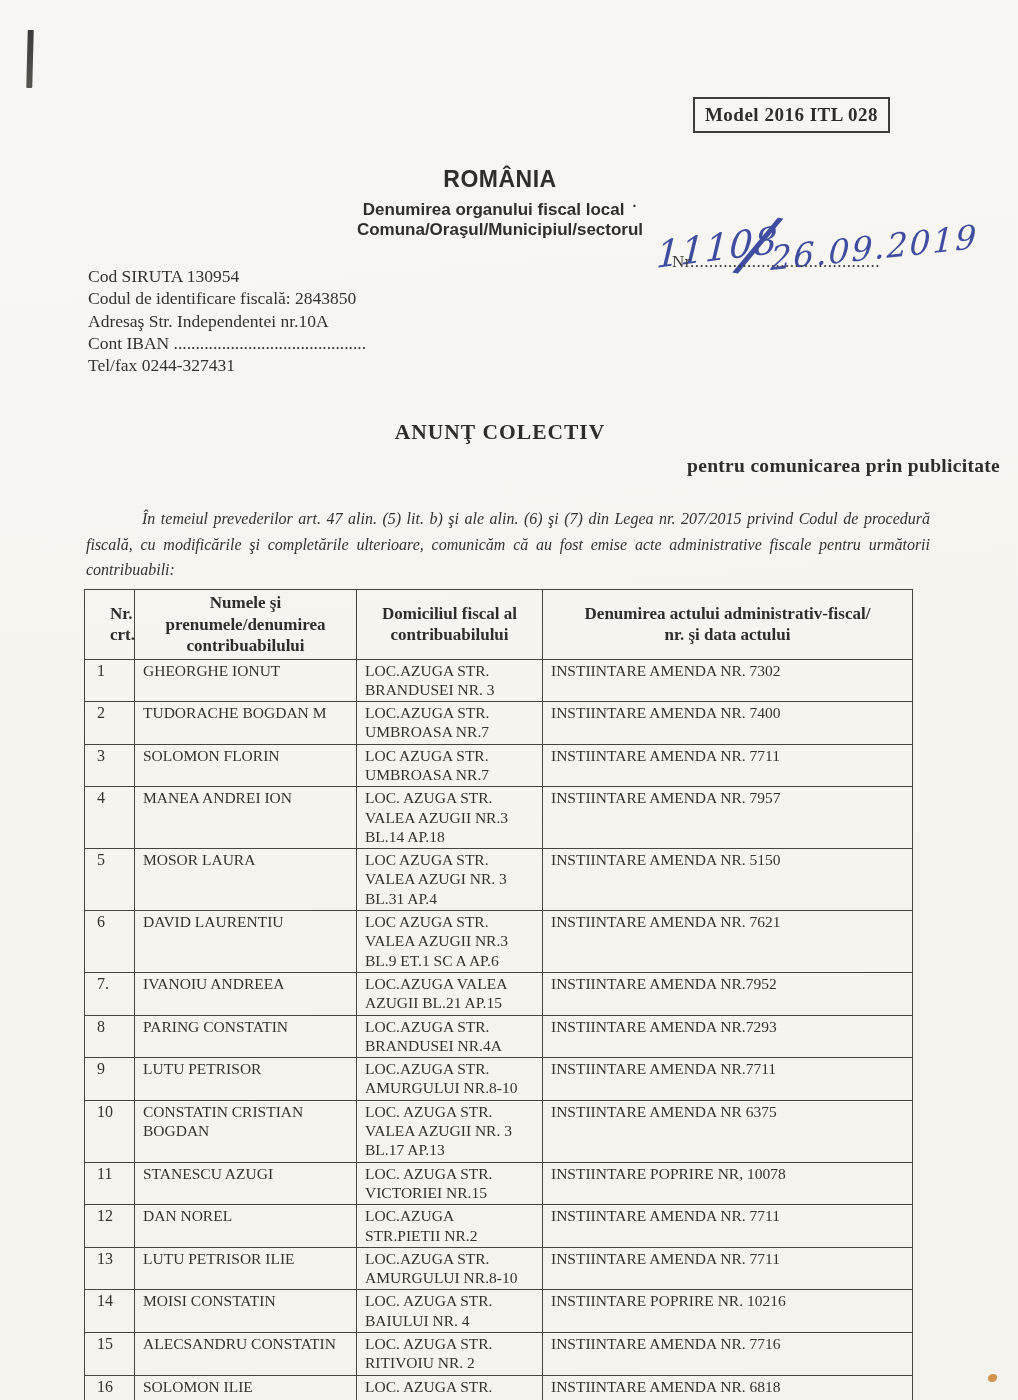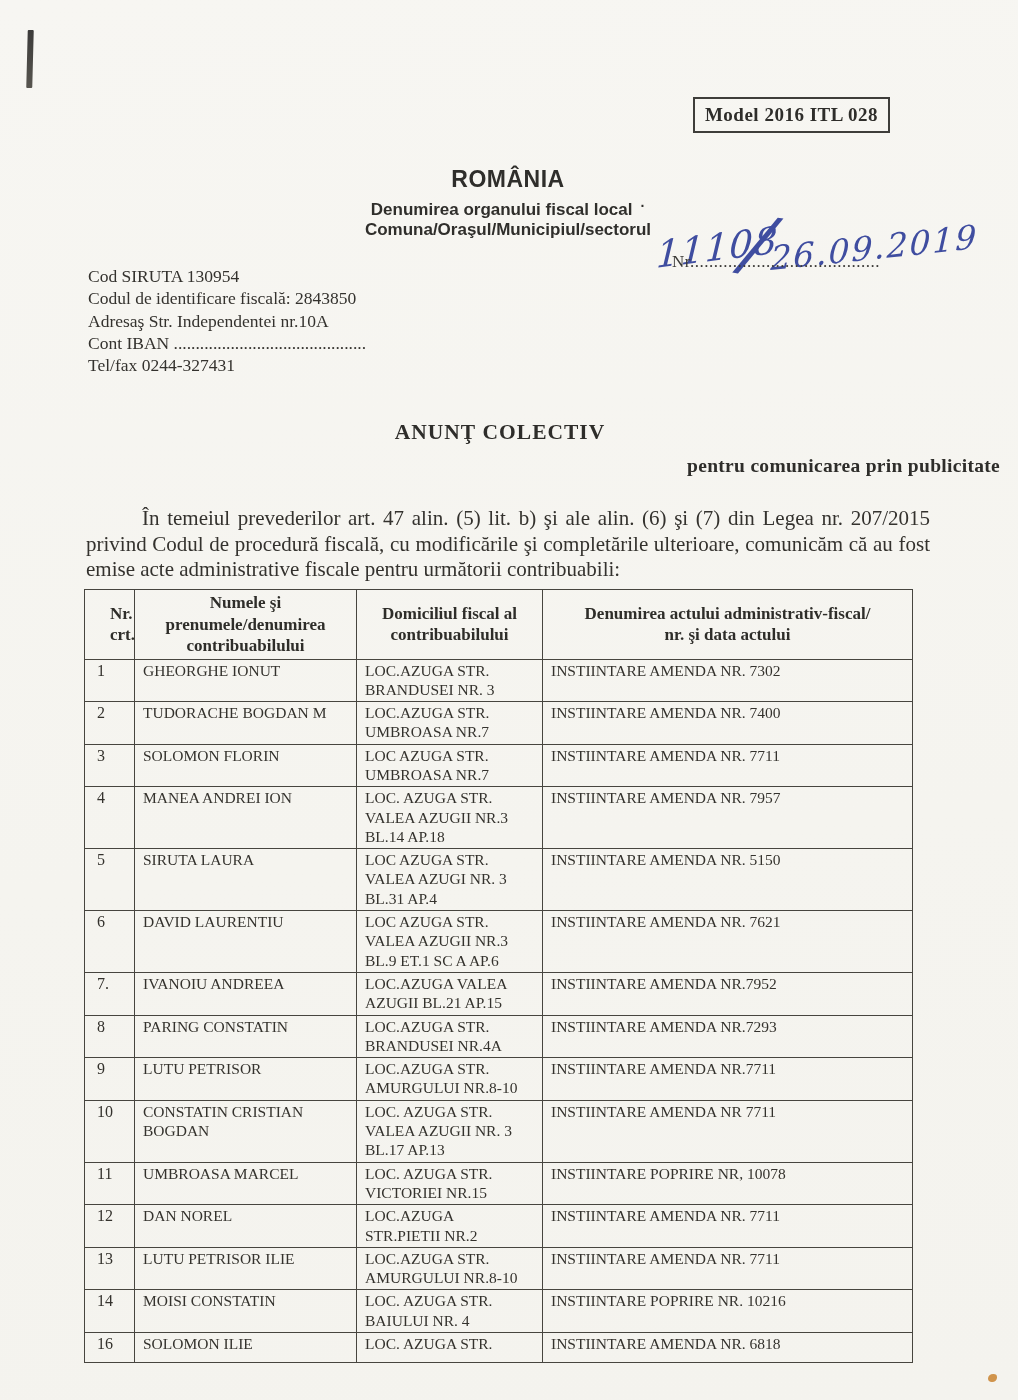--- a/index.html
+++ b/index.html
@@ -47,21 +47,20 @@
 
   
   .country-block {
     position: absolute;
     left: 0; top: 166px;
     width: 1000px;
     text-align: center;
     font-family: "Liberation Sans", sans-serif;
     font-weight: bold;
     color: #2f2e2b;
-    padding-left: 8px;
   }
   .country-block .country { font-size: 23px; letter-spacing: .5px; margin-bottom: 3px; }
   .country-block .org-line { font-size: 17px; line-height: 20px; }
   .org-mark { font-weight: bold; padding-left: 8px; font-size: 14px; vertical-align: 4px; }
 
   
   .handwriting { position: absolute; left: 648px; top: 212px; width: 300px; height: 100px; pointer-events: none; }
   .hw { position: absolute; font-family: "DejaVu Serif", serif; font-style: italic; font-weight: normal; }
   .hw-number {
     left: 8px; top: 14px;
@@ -108,25 +107,26 @@
     color: #2e2d2a;
   }
   .doc-title .main { font-size: 21.5px; font-weight: bold; letter-spacing: 1px; margin-bottom: 10px; }
   .doc-title .sub  { font-size: 19.5px; font-weight: bold; letter-spacing: .3px; text-align: right; }
 
   
   .intro {
     position: absolute;
     left: 86px; top: 506px;
     width: 844px;
-    font-size: 21px;
+    font-size: 16px;
     line-height: 25.6px;
     text-align: justify;
     text-indent: 56px;
     color: #34322e;
+    font-style: italic;
   }
 
   
   table.doc-table {
     position: absolute;
     left: 84px; top: 589px;
     width: 828px;
     border-collapse: collapse;
     table-layout: fixed;
   }
@@ -242,21 +242,21 @@
         <tr>
           <td class="cell-nr">4</td>
           <td class="cell-name">MANEA ANDREI ION</td>
           <td class="cell-address">LOC. AZUGA STR.
 VALEA AZUGII NR.3
 BL.14 AP.18</td>
           <td class="cell-act">INSTIINTARE AMENDA NR. 7957</td>
         </tr>
         <tr>
           <td class="cell-nr">5</td>
-          <td class="cell-name">SIRUTA LAURA</td>
+          <td class="cell-name">MOSOR LAURA</td>
           <td class="cell-address">LOC AZUGA STR.
 VALEA AZUGI NR. 3
 BL.31 AP.4</td>
           <td class="cell-act">INSTIINTARE AMENDA NR. 5150</td>
         </tr>
         <tr>
           <td class="cell-nr">6</td>
           <td class="cell-name">DAVID LAURENTIU</td>
           <td class="cell-address">LOC AZUGA STR.
 VALEA AZUGII NR.3
@@ -283,25 +283,25 @@
           <td class="cell-address">LOC.AZUGA STR.
 AMURGULUI NR.8-10</td>
           <td class="cell-act">INSTIINTARE AMENDA NR.7711</td>
         </tr>
         <tr>
           <td class="cell-nr">10</td>
           <td class="cell-name">CONSTATIN CRISTIAN BOGDAN</td>
           <td class="cell-address">LOC. AZUGA  STR.
 VALEA AZUGII NR. 3
 BL.17 AP.13</td>
-          <td class="cell-act">INSTIINTARE AMENDA NR 7711</td>
+          <td class="cell-act">INSTIINTARE AMENDA NR 6375</td>
         </tr>
         <tr>
           <td class="cell-nr">11</td>
-          <td class="cell-name">UMBROASA MARCEL</td>
+          <td class="cell-name">STANESCU AZUGI</td>
           <td class="cell-address">LOC. AZUGA STR.
 VICTORIEI NR.15</td>
           <td class="cell-act">INSTIINTARE POPRIRE NR, 10078</td>
         </tr>
         <tr>
           <td class="cell-nr">12</td>
           <td class="cell-name">DAN NOREL</td>
           <td class="cell-address">LOC.AZUGA
 STR.PIETII NR.2</td>
           <td class="cell-act">INSTIINTARE AMENDA NR. 7711</td>
@@ -313,20 +313,27 @@
 AMURGULUI NR.8-10</td>
           <td class="cell-act">INSTIINTARE AMENDA NR. 7711</td>
         </tr>
         <tr>
           <td class="cell-nr">14</td>
           <td class="cell-name">MOISI CONSTATIN</td>
           <td class="cell-address">LOC. AZUGA STR.
 BAIULUI NR. 4</td>
           <td class="cell-act">INSTIINTARE POPRIRE  NR. 10216</td>
         </tr>
+        <tr>
+          <td class="cell-nr">15</td>
+          <td class="cell-name">ALECSANDRU CONSTATIN</td>
+          <td class="cell-address">LOC. AZUGA STR.
+RITIVOIU NR. 2</td>
+          <td class="cell-act">INSTIINTARE AMENDA NR. 7716</td>
+        </tr>
         <tr class="single">
           <td class="cell-nr">16</td>
           <td class="cell-name">SOLOMON ILIE</td>
           <td class="cell-address">LOC. AZUGA STR.</td>
           <td class="cell-act">INSTIINTARE AMENDA NR. 6818</td>
         </tr>
       </tbody>
   </table>
 
   <div class="scan-speck"></div>

